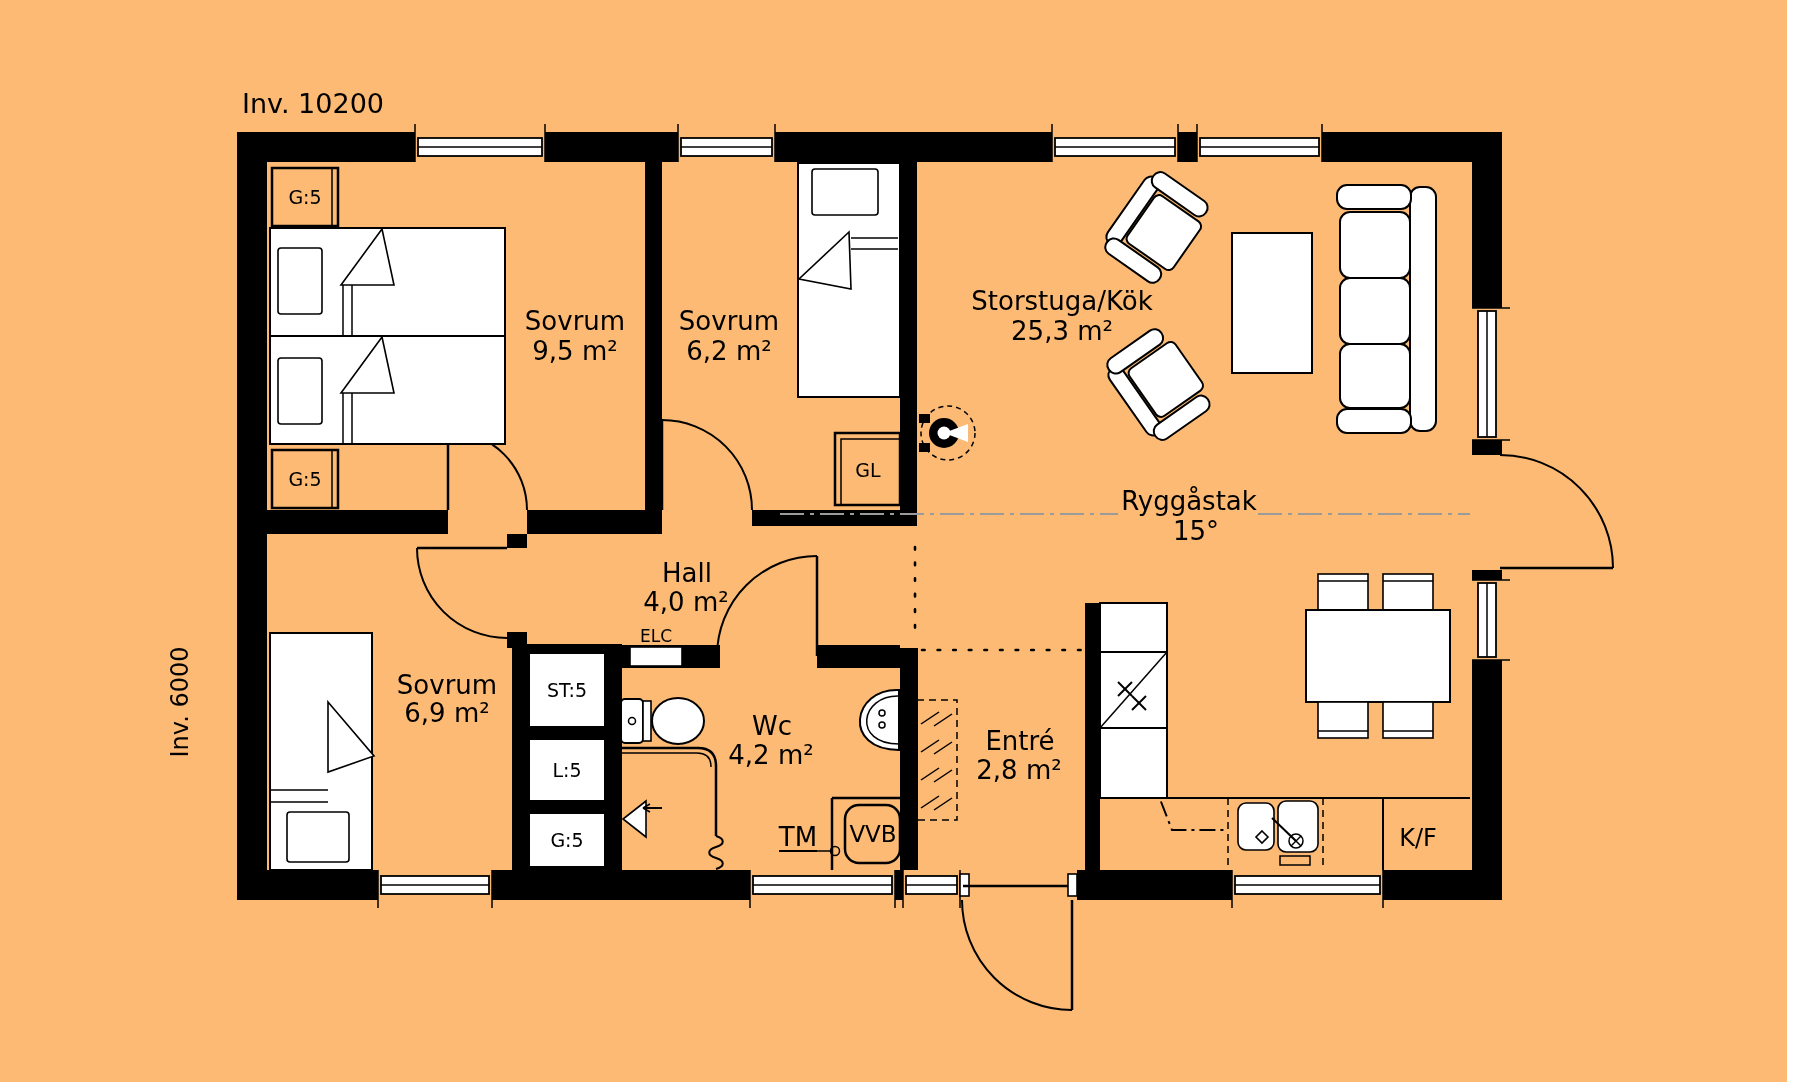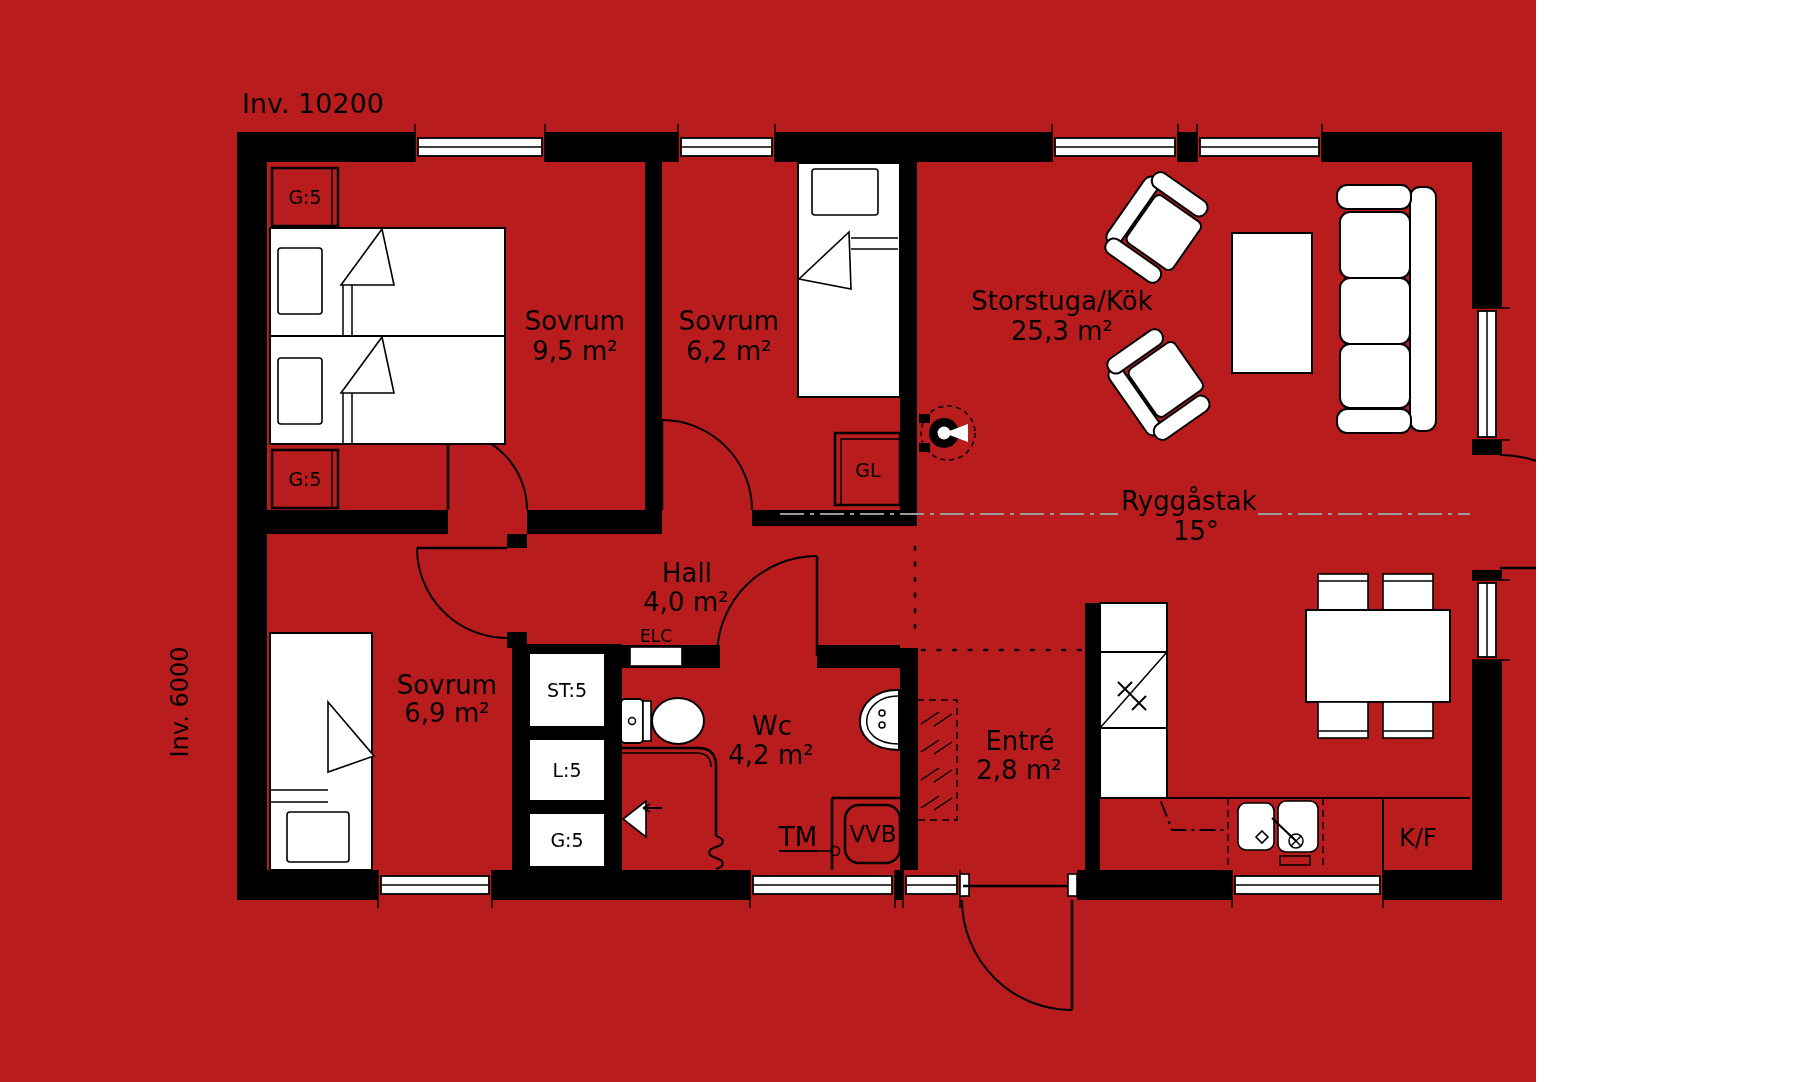--- a/index.html
+++ b/index.html
@@ -1,16 +1,16 @@
 <!DOCTYPE html>
 <html><head>
 <meta charset="utf-8">
 <style>
   html,body{margin:0;padding:0;background:#ffffff;}
-  .stage{width:1536px;height:1082px;position:relative;background:#b91c1c;overflow:hidden;}
+  .stage{width:1787px;height:1082px;position:relative;background:#fdba74;overflow:hidden;}
   svg{display:block;}
   
   .wl{fill:#000000;stroke:none;}
   .ln{stroke:#000000;stroke-width:2;fill:none;}
   .ln15{stroke:#000000;stroke-width:1.5;fill:none;}
   .ln25{stroke:#000000;stroke-width:2.5;fill:none;}
   .furn{stroke:#000000;stroke-width:2;fill:#ffffff;}
   .furn15{stroke:#000000;stroke-width:1.6;fill:#ffffff;}
   .winbox{stroke:#000000;stroke-width:1.8;fill:#ffffff;}
   .dash{stroke:#000000;stroke-width:1.5;fill:none;stroke-dasharray:7 5;}

